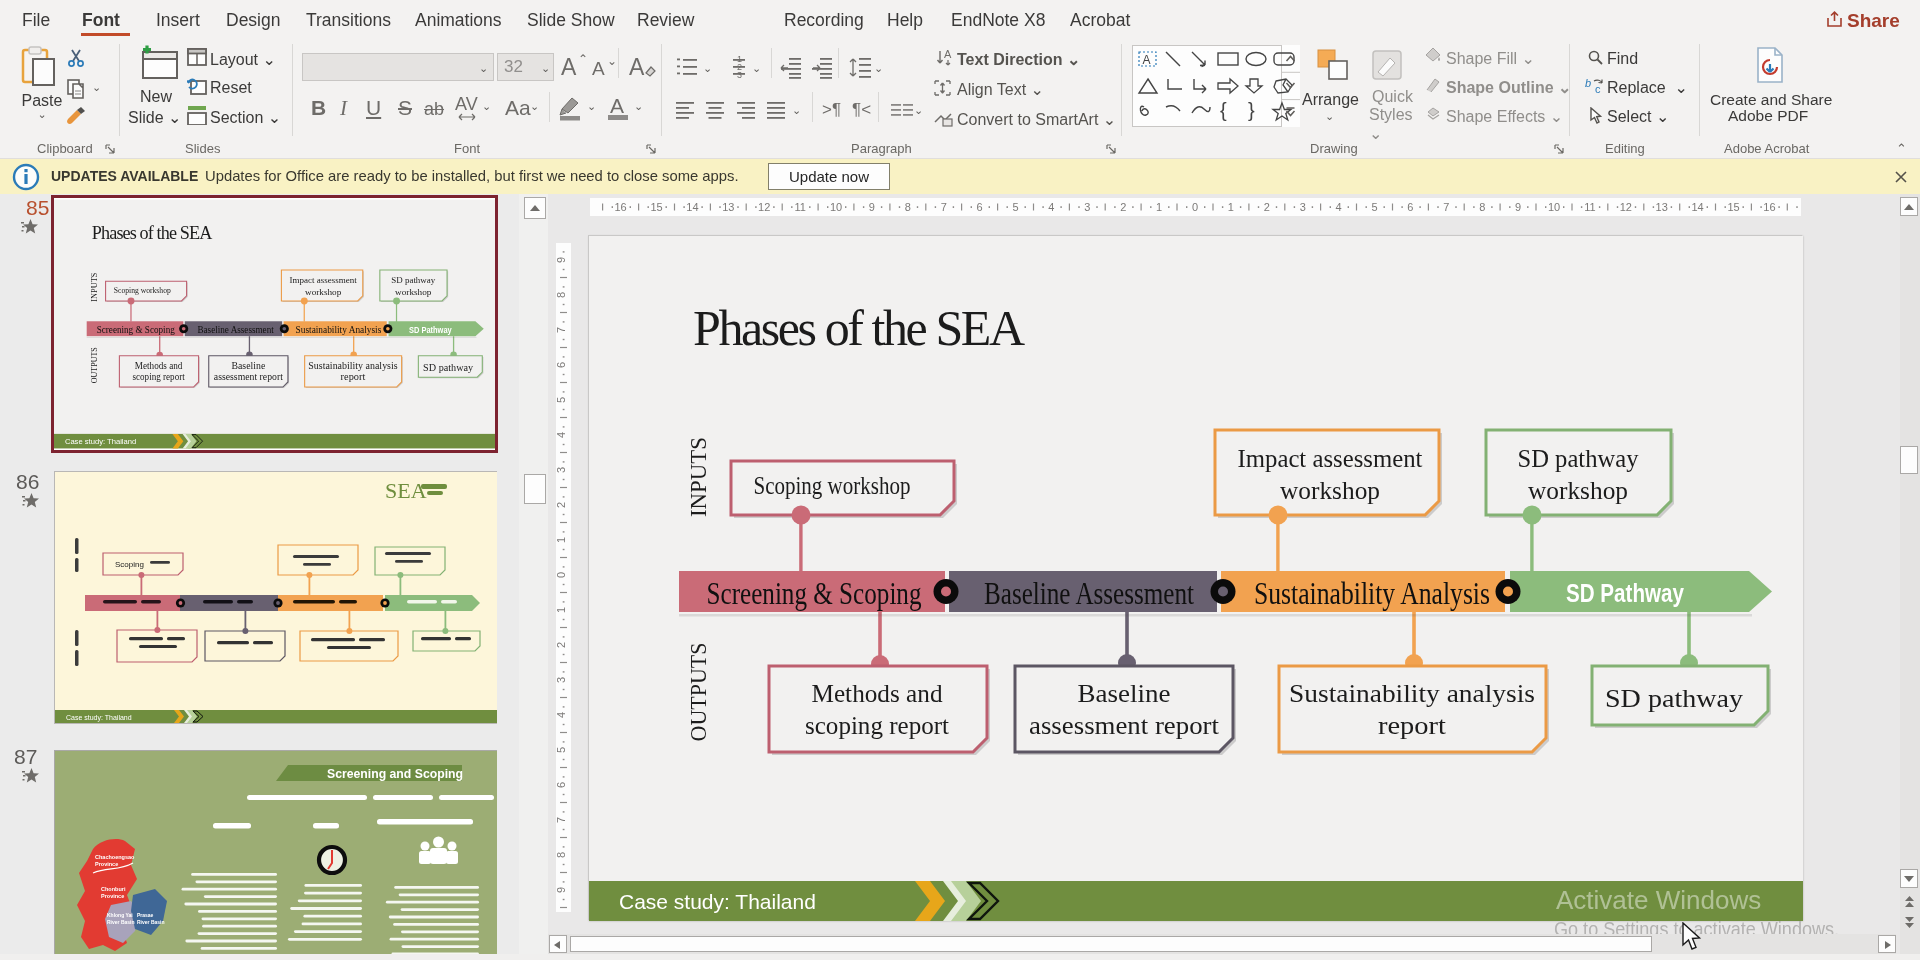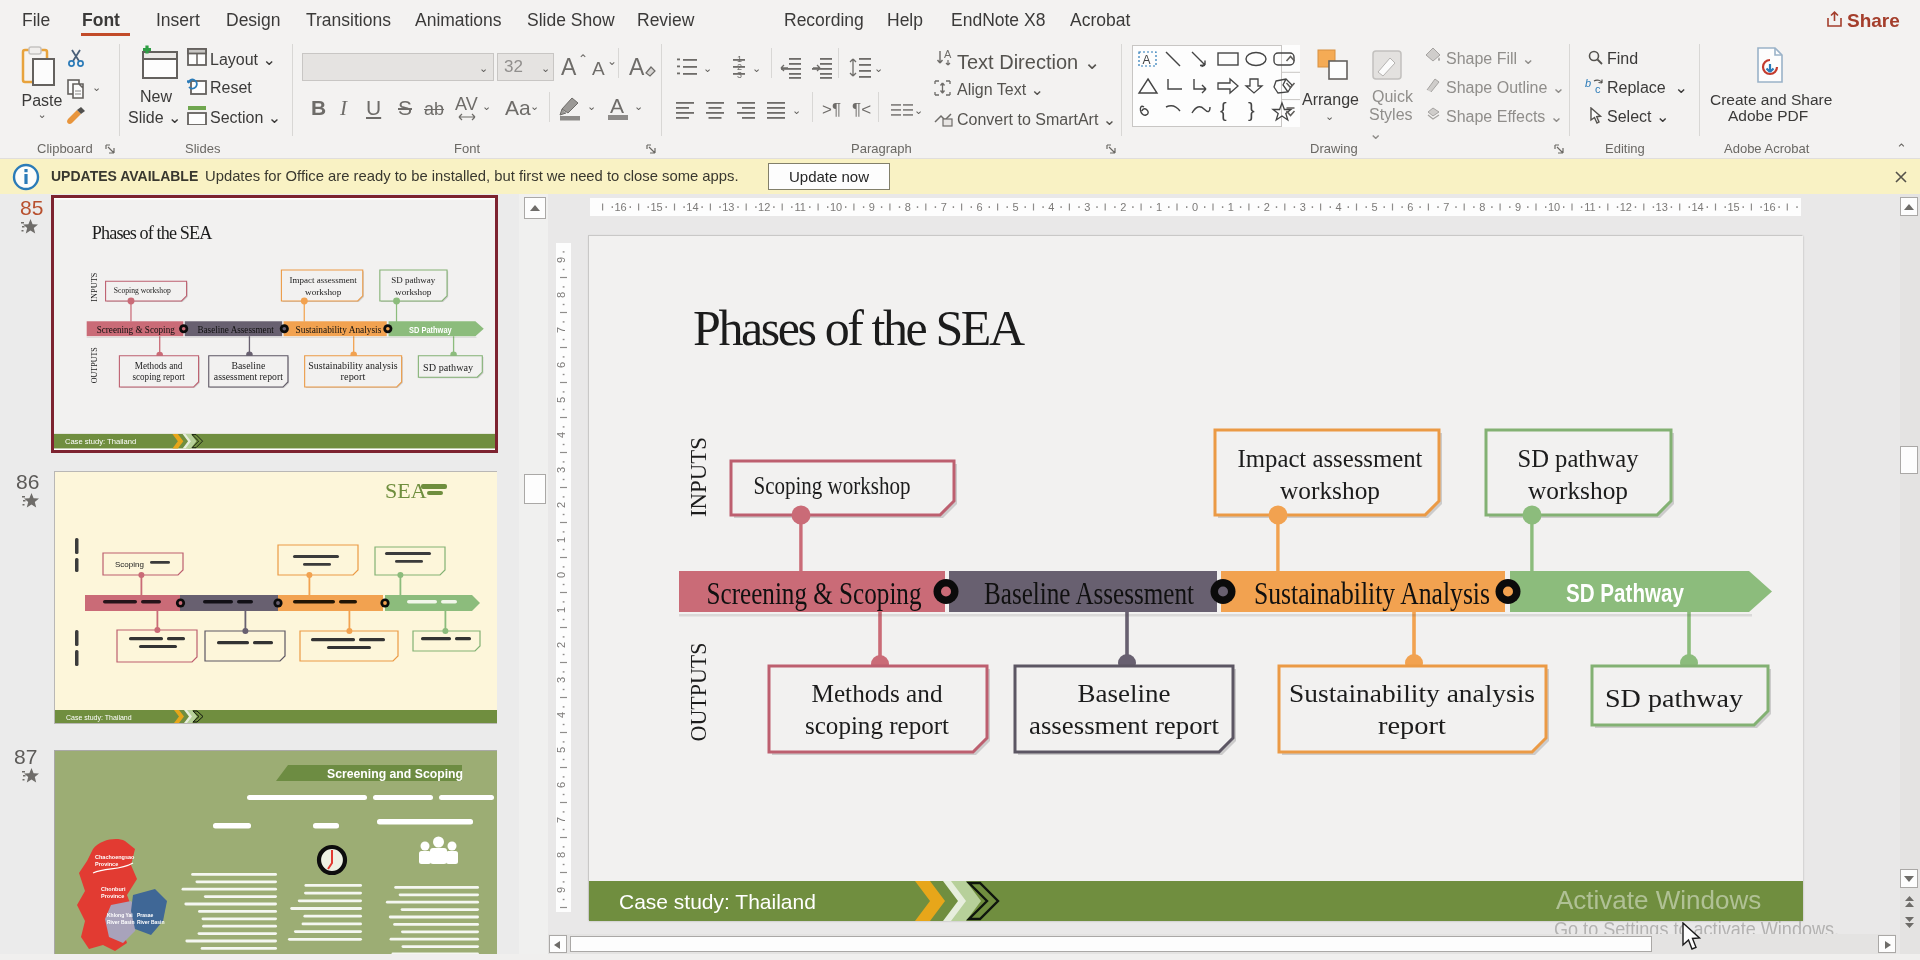--- a/index.html
+++ b/index.html
@@ -210,21 +210,21 @@
 <div style="position:absolute;left:914px;top:104px;font-size:11px;color:#5f5d5a;">⌄</div>
 <div style="position:absolute;left:851px;top:141px;width:70px;height:15px;font-size:13px;color:#6a6864;">Paragraph</div>
 <svg style="position:absolute;left:1105px;top:143px" width="12" height="12" viewBox="0 0 12 12">
 <path d="M2,2 H6 M2,2 V6 M10,10 H5 M10,10 V5 M10,10 L4,4" stroke="#6a6864" stroke-width="1.2" fill="none"></path>
   </svg>
 <svg style="position:absolute;left:936px;top:49px" width="18" height="18" viewBox="0 0 18 18">
 <path d="M4,2 V14 M4,14 L1.5,11 M4,14 L6.5,11" stroke="#6e6c69" stroke-width="1.4" fill="none"></path>
 <text x="8" y="9" font-size="11" fill="#6e6c69" font-family="Liberation Sans">A</text>
 <path d="M12,11 V16 M12,16 L10,14 M12,16 L14,14" stroke="#6e6c69" stroke-width="1.2" fill="none"></path>
   </svg>
-<div style="position:absolute;left:957px;top:50px;font-size:20px;color:#55534f;">Text Direction ⌄</div>
+<div style="position:absolute;left:957px;top:50px;font-size:16px;color:#55534f;font-weight:bold;">Text Direction ⌄</div>
 <svg style="position:absolute;left:933px;top:79px" width="19" height="18" viewBox="0 0 19 18">
 <path d="M2,2 H6 M2,2 V5 M2,16 H6 M2,16 V13 M17,2 H13 M17,2 V5 M17,16 H13 M17,16 V13" stroke="#6e6c69" stroke-width="1.3" fill="none"></path>
 <path d="M9.5,4 V14 M9.5,4 L7.5,6.5 M9.5,4 L11.5,6.5 M9.5,14 L7.5,11.5 M9.5,14 L11.5,11.5" stroke="#6e6c69" stroke-width="1.3" fill="none"></path>
   </svg>
 <div style="position:absolute;left:957px;top:80px;font-size:16px;color:#55534f;">Align Text ⌄</div>
 <svg style="position:absolute;left:933px;top:109px" width="20" height="18" viewBox="0 0 20 18">
 <path d="M2,13 L8,7 L12,11 L18,5" stroke="#6e6c69" stroke-width="1.5" fill="none"></path>
 <rect x="10" y="10" width="9" height="7" fill="#e8e6e4" stroke="#6e6c69" stroke-width="1.2"></rect>
   </svg>
 <div style="position:absolute;left:957px;top:110px;font-size:16px;color:#55534f;">Convert to SmartArt ⌄</div>
@@ -273,21 +273,21 @@
 <div style="position:absolute;left:1372px;top:88px;width:50px;height:14px;font-size:16px;color:#908e8b;">Quick</div>
 <div style="position:absolute;left:1369px;top:106px;width:60px;height:14px;font-size:16px;color:#908e8b;">Styles ⌄</div>
 <svg style="position:absolute;left:1425px;top:47px" width="17" height="15" viewBox="0 0 17 15">
 <path d="M8,1 L15,8 L8,14 L1,8 Z" fill="#cfcdcb" stroke="#a5a3a1" stroke-width="1"></path>
     <path d="M14,10 q2,3 0,4 q-2,-1 0,-4" fill="#a5a3a1"></path>
   </svg>
 <div style="position:absolute;left:1446px;top:49px;font-size:16px;color:#908e8b;">Shape Fill ⌄</div>
 <svg style="position:absolute;left:1425px;top:77px" width="17" height="15" viewBox="0 0 17 15">
 <path d="M2,13 L10,2 L14,5 L6,15" fill="#cfcdcb" stroke="#a5a3a1" stroke-width="1"></path>
   </svg>
-<div style="position:absolute;left:1446px;top:78px;font-size:16px;color:#908e8b;">Shape Outline ⌄</div>
+<div style="position:absolute;left:1446px;top:78px;font-size:16px;color:#908e8b;font-weight:bold;">Shape Outline ⌄</div>
 <svg style="position:absolute;left:1425px;top:106px" width="17" height="16" viewBox="0 0 17 16">
 <path d="M3,6 L8,2 L14,6 L8,10 Z" fill="#cfcdcb" stroke="#a5a3a1" stroke-width="1"></path>
     <path d="M3,9 L8,13 L14,9" fill="none" stroke="#a5a3a1" stroke-width="1.3"></path>
   </svg>
 <div style="position:absolute;left:1446px;top:107px;font-size:16px;color:#908e8b;">Shape Effects ⌄</div>
 <div style="position:absolute;left:1310px;top:141px;width:60px;height:15px;font-size:13px;color:#6a6864;">Drawing</div>
 <svg style="position:absolute;left:1553px;top:143px" width="12" height="12" viewBox="0 0 12 12">
 <path d="M2,2 H6 M2,2 V6 M10,10 H5 M10,10 V5 M10,10 L4,4" stroke="#6a6864" stroke-width="1.2" fill="none"></path>
   </svg>
 <svg style="position:absolute;left:1587px;top:49px" width="17" height="17" viewBox="0 0 17 17">
@@ -322,21 +322,21 @@
 <rect x="12.4" y="11" width="3.2" height="10" fill="#2b7bb8"></rect>
 <rect x="12.4" y="6" width="3.2" height="3.2" fill="#2b7bb8"></rect>
 </svg>
 <div style="position:absolute;left:51px;top:168px;font-size:14px;font-weight:bold;color:#39382f;">UPDATES AVAILABLE</div>
 <div style="position:absolute;left:205px;top:168px;font-size:14.8px;color:#39382f;">Updates for Office are ready to be installed, but first we need to close some apps.</div>
 <div style="position:absolute;left:768px;top:163px;width:122px;height:27px;background:#fdfdfd;border:1px solid #827f6a;font-size:15px;color:#262626;text-align:center;padding-top:4px;">Update now</div>
 <svg style="position:absolute;left:1895px;top:171px" width="12" height="12" viewBox="0 0 12 12">
 <path d="M1,1 L11,11 M11,1 L1,11" stroke="#55524a" stroke-width="1.6"></path>
   </svg>
 <div style="position:absolute;left:0px;top:194px;width:548px;height:766px;background:#ebebeb;"></div>
-<div style="position:absolute;left:20px;top:196px;font-size:21px;color:#b8502e;">85</div>
+<div style="position:absolute;left:26px;top:196px;font-size:21px;color:#b8502e;">85</div>
 <div style="position:absolute;left:16px;top:470px;font-size:21px;color:#5c5a58;">86</div>
 <div style="position:absolute;left:14px;top:745px;font-size:21px;color:#5c5a58;">87</div>
 <svg style="position:absolute;left:21px;top:218px" width="17" height="16" viewBox="0 0 17 16">
 <path d="M9.5,1 L11.6,6.2 L17,6.6 L12.8,10 L14.2,15.4 L9.5,12.4 L4.8,15.4 L6.2,10 L2,6.6 L7.4,6.2 Z" fill="#6e6c69"></path>
 <rect x="0" y="4" width="3" height="1.5" fill="#6e6c69"></rect>
     <rect x="1" y="8" width="2.5" height="1.5" fill="#6e6c69"></rect>
     <rect x="0.5" y="12" width="2" height="1.5" fill="#6e6c69"></rect>
   </svg>
 <svg style="position:absolute;left:22px;top:492px" width="17" height="16" viewBox="0 0 17 16">
 <path d="M9.5,1 L11.6,6.2 L17,6.6 L12.8,10 L14.2,15.4 L9.5,12.4 L4.8,15.4 L6.2,10 L2,6.6 L7.4,6.2 Z" fill="#6e6c69"></path>

